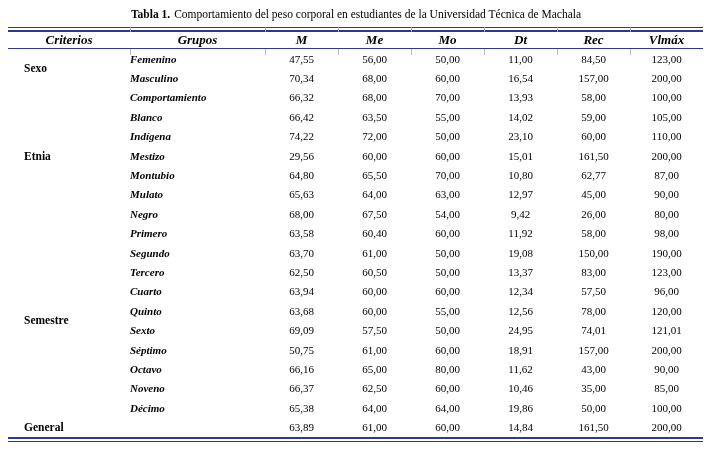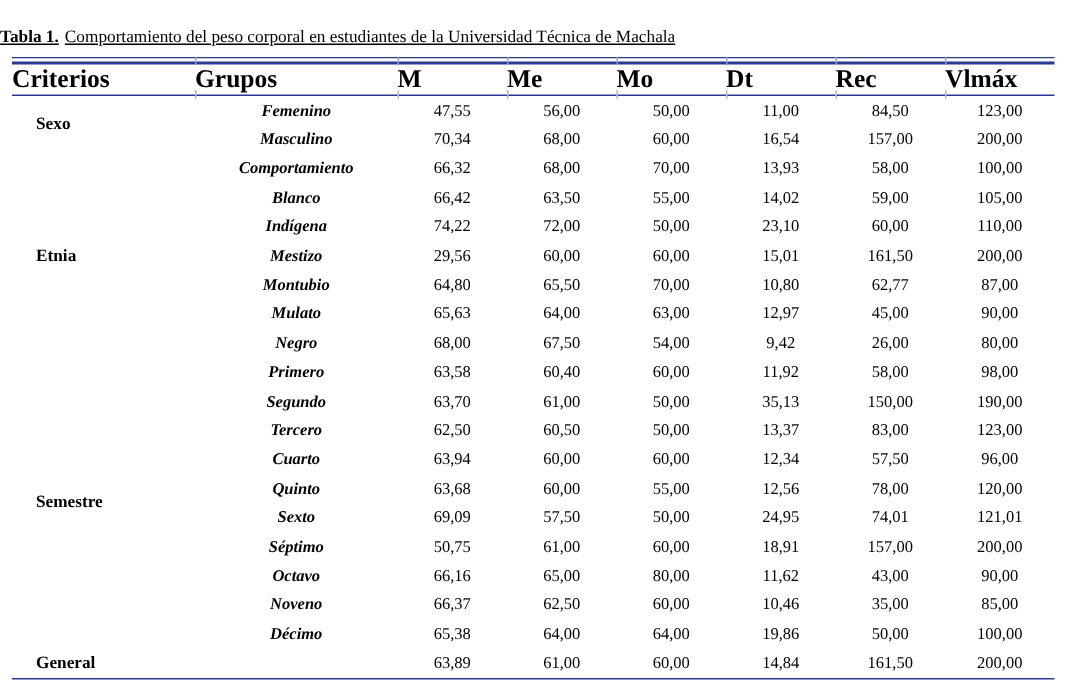--- a/index.html
+++ b/index.html
@@ -1,45 +1,45 @@
 <!DOCTYPE html>
 <html><head>
 <meta charset="utf-8">
 <style>
   html,body{margin:0;padding:0;}
   body{
     width:712px;height:453px;background:#ffffff;overflow:hidden;
     font-family:"Liberation Serif","DejaVu Serif",serif;color:#000;
   }
   .title{
-    padding-top:18px;text-align:left;font-size:11.5px;line-height:14px;color:#000;text-decoration:underline;
+    padding-top:7px;text-align:center;font-size:11.5px;line-height:14px;color:#000;
   }
   .title .bold{font-weight:bold;}
   .title .rest{margin-left:4px;}
   .table-wrap{
     position:relative;width:695px;margin:6px 0 0 8px;
   }
   .rule{width:100%;}
   .rule .l1{height:1px;background:#2b3990;}
   .rule .g2{height:2px;background:#ffffff;}
   .rule .l2{height:2px;background:#2b3990;}
   .rule.bottom .l2{height:2px;background:#2b3990;}
   .rule.bottom .l1{height:1px;background:#2b3990;}
   table{
     border-collapse:collapse;table-layout:fixed;width:695px;
   }
   thead th{
-    font-size:17px;font-weight:bold;text-align:left;
+    font-size:13px;font-weight:bold;font-style:italic;text-align:center;
     height:16px;padding:0;border-bottom:1.5px solid #2b3990;vertical-align:middle;
   }
   tbody td{
     font-size:11px;height:19.4px;padding:0;vertical-align:middle;line-height:12px;
   }
   td.num{text-align:center;}
-  td.grupo{text-align:center;font-style:italic;font-weight:bold;}
+  td.grupo{text-align:left;font-style:italic;font-weight:bold;}
   td.criterio{
     font-size:11.5px;font-weight:bold;text-align:left;
     padding-left:16px;vertical-align:middle;
   }
   .tick{
     position:absolute;width:1px;
   }
   .tick.top{top:0;height:5px;background:#9aa0c4;}
   .tick.mid{top:22px;height:6px;background:#bcbcbc;}
 </style>
@@ -172,21 +172,21 @@
           <td class="num">60,00</td>
           <td class="num">11,92</td>
           <td class="num">58,00</td>
           <td class="num">98,00</td>
         </tr>
         <tr>
           <td class="grupo">Segundo</td>
           <td class="num">63,70</td>
           <td class="num">61,00</td>
           <td class="num">50,00</td>
-          <td class="num">35,13</td>
+          <td class="num">19,08</td>
           <td class="num">150,00</td>
           <td class="num">190,00</td>
         </tr>
         <tr>
           <td class="grupo">Tercero</td>
           <td class="num">62,50</td>
           <td class="num">60,50</td>
           <td class="num">50,00</td>
           <td class="num">13,37</td>
           <td class="num">83,00</td>

